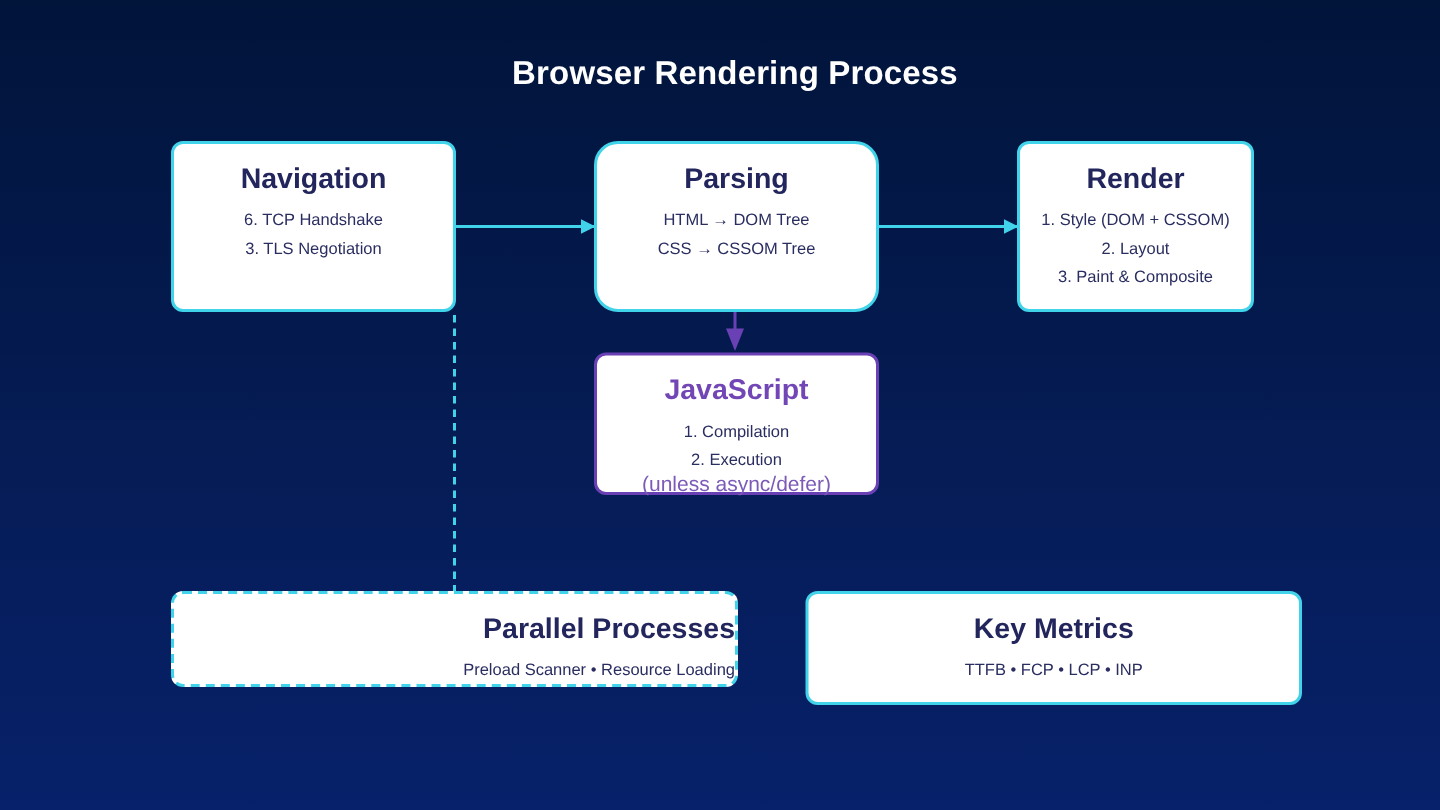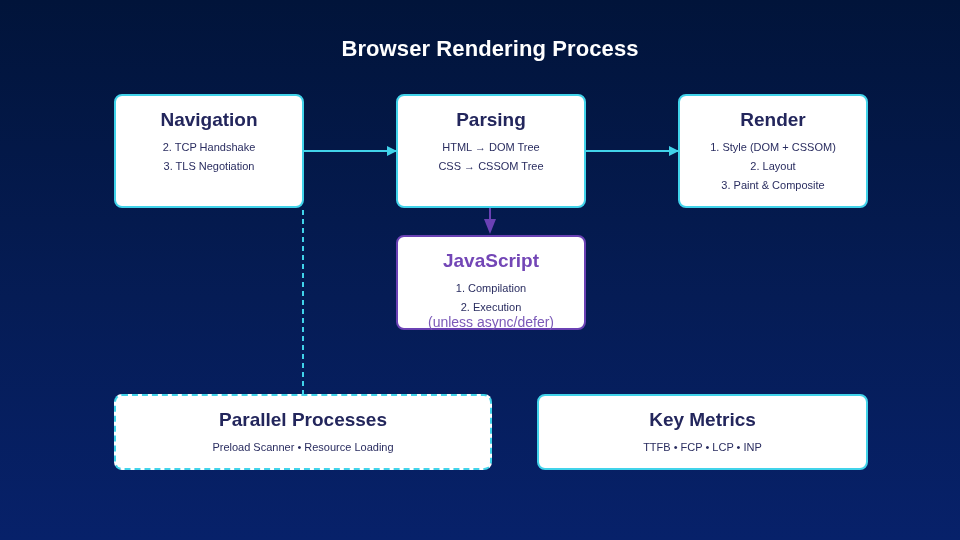--- a/index.html
+++ b/index.html
@@ -40,45 +40,45 @@
   </defs>
   <line x1="303" y1="151" x2="396" y2="151" stroke="#41d3ea" stroke-width="2" marker-end="url(#arrowCyan)"></line>
   <line x1="585" y1="151" x2="678" y2="151" stroke="#41d3ea" stroke-width="2" marker-end="url(#arrowCyan)"></line>
   <line x1="490" y1="208" x2="490" y2="226" stroke="#6a41b4" stroke-width="2"></line>
   <path d="M484,219 L496,219 L490,234 Z" fill="#6a41b4"></path>
   <line x1="303" y1="210" x2="303" y2="395" stroke="#41d3ea" stroke-width="2" stroke-dasharray="5,4"></line>
 </svg>
 
 <div class="box" style="left:114px; top:94px; width:190px; height:114px;">
   <div class="h">Navigation</div>
-  <div class="line">2. TCP Handshake</div>
+  <div class="line">6. TCP Handshake</div>
   <div class="line">3. TLS Negotiation</div>
 </div>
 
-<div class="box" style="left:396px; top:94px; width:190px; height:114px;">
+<div class="box" style="left:396px; top:94px; width:190px; height:114px;border-radius:16px;">
   <div class="h">Parsing</div>
   <div class="line">HTML → DOM Tree</div>
   <div class="line">CSS → CSSOM Tree</div>
 </div>
 
-<div class="box" style="left:678px; top:94px; width:190px; height:114px;">
+<div class="box" style="left:678px; top:94px; width:158px; height:114px;">
   <div class="h">Render</div>
   <div class="line">1. Style (DOM + CSSOM)</div>
   <div class="line">2. Layout</div>
   <div class="line">3. Paint &amp; Composite</div>
 </div>
 
 <div class="box js" style="left:396px; top:235px; width:190px; height:95px;">
   <div class="h">JavaScript</div>
   <div class="line">1. Compilation</div>
   <div class="line">2. Execution</div>
   <div class="note">(unless async/defer)</div>
 </div>
 
-<div class="box dashed" style="left:114px; top:394px; width:378px; height:76px;">
+<div class="box dashed" style="left:114px; top:394px; width:378px; height:64px;text-align:right;">
   <div class="h">Parallel Processes</div>
   <div class="line">Preload Scanner • Resource Loading</div>
 </div>
 
 <div class="box" style="left:537px; top:394px; width:331px; height:76px;">
   <div class="h">Key Metrics</div>
   <div class="line">TTFB • FCP • LCP • INP</div>
 </div>
 
 </body></html>

